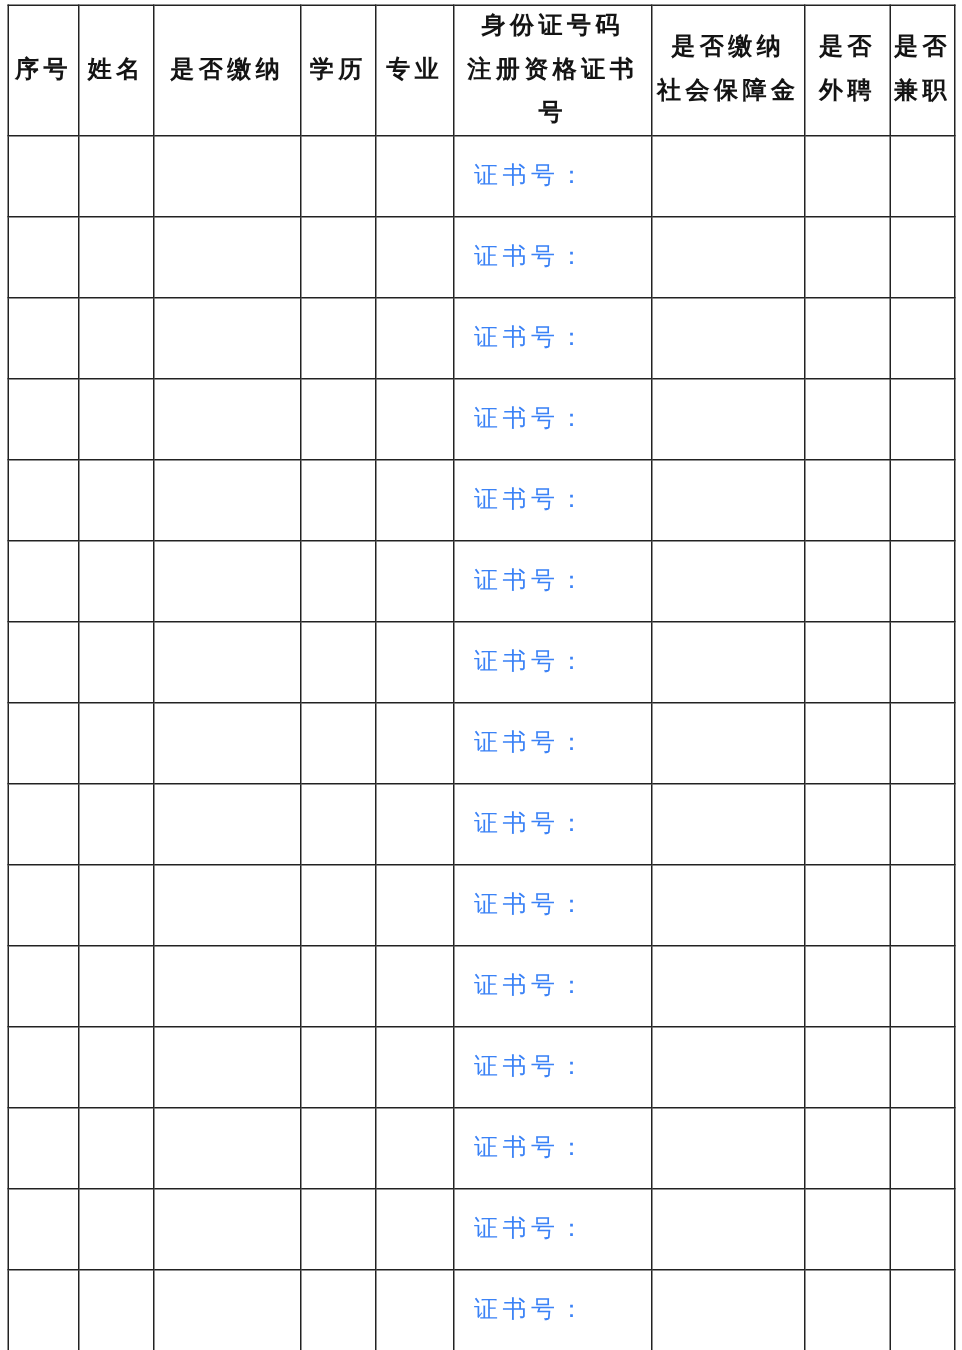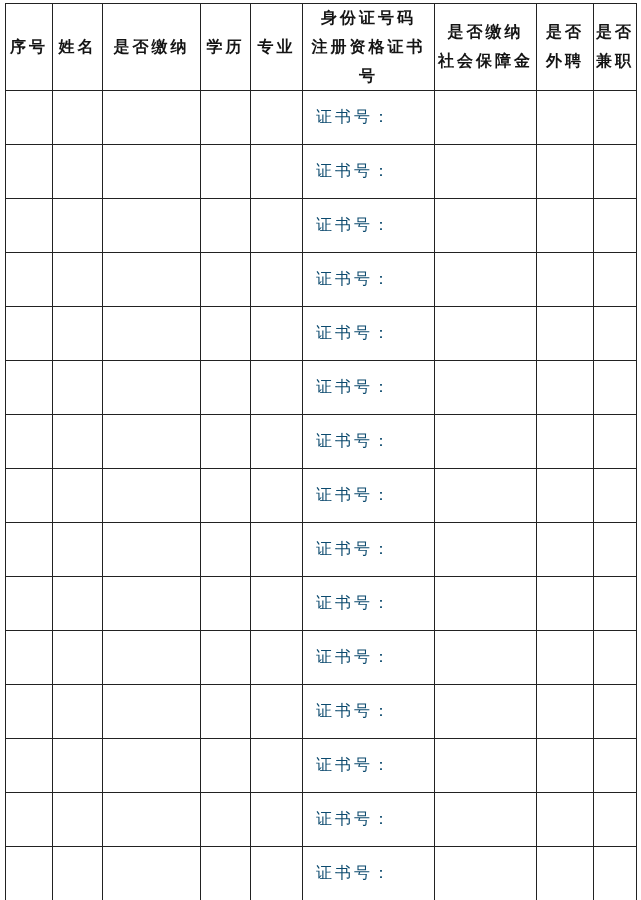--- a/index.html
+++ b/index.html
@@ -58,21 +58,21 @@
   }
   .roster tbody tr { height: 54px; }
   .roster tbody td {
     vertical-align: middle;
   }
   .roster td.cert-cell {
     text-align: left;
     padding-left: 13px;
     font-size: 16px;
     letter-spacing: 3px;
-    color: #0c4a6e;
+    color: #3b82f6;
     font-weight: 400;
   }
 </style>
 </head>
 <body>
 
 <div class="sheet">
   <table class="roster">
     <colgroup>
       <col class="c-index">

